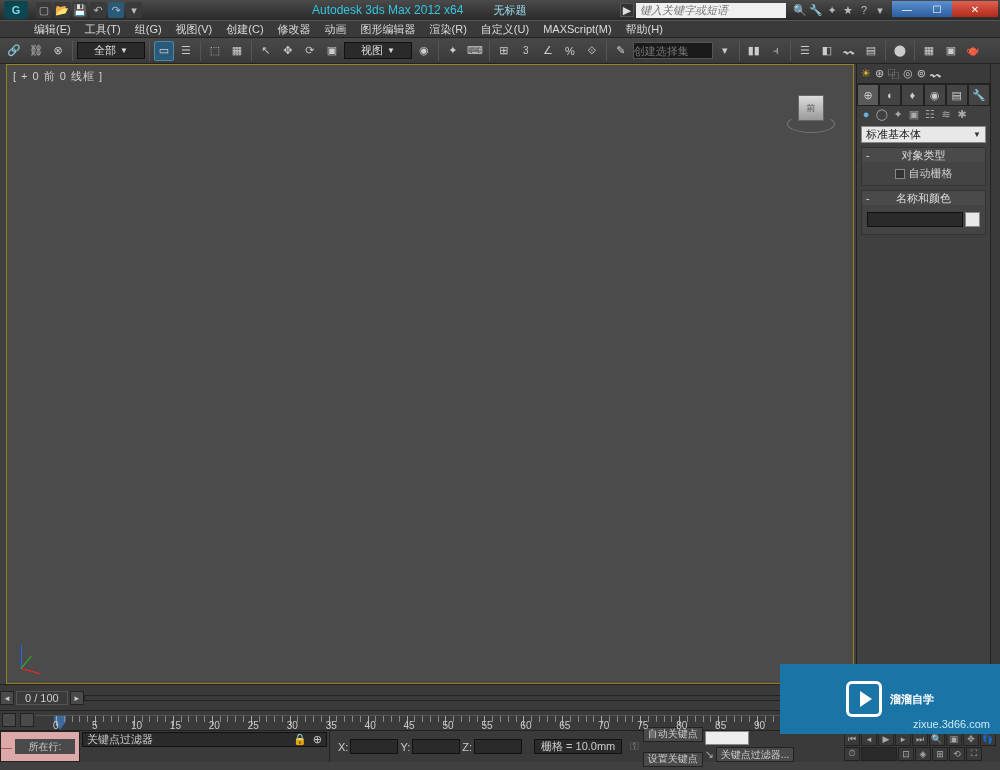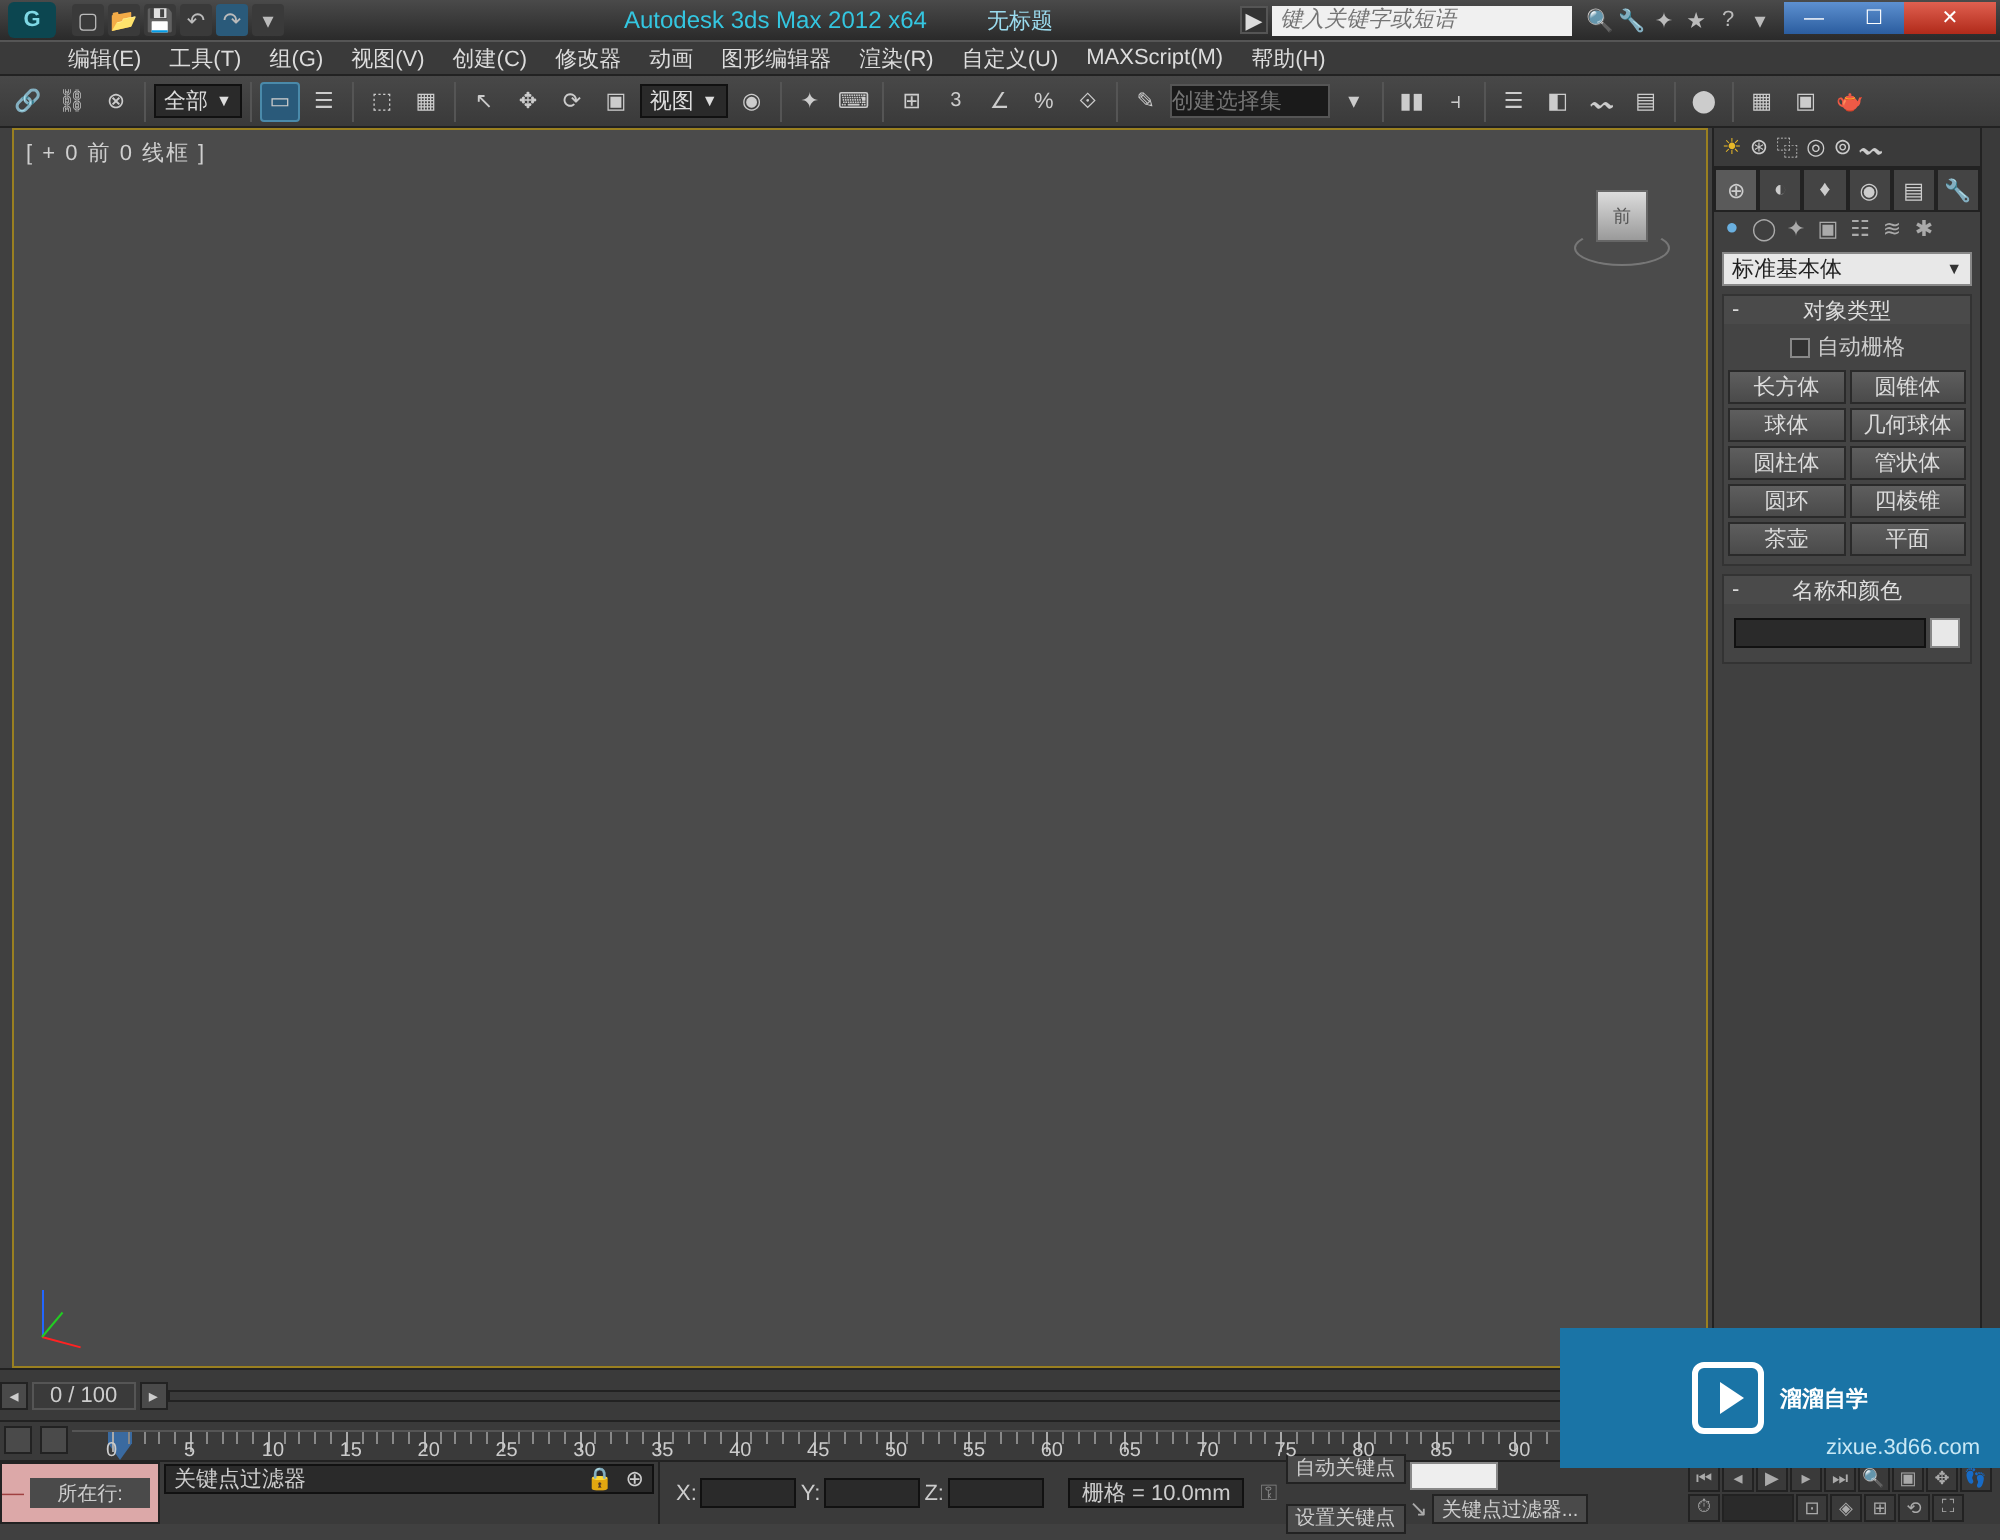--- a/index.html
+++ b/index.html
@@ -19,21 +19,21 @@
 .winbtns div { width:30px; height:16px; margin:0; display:flex;align-items:center;justify-content:center; font-size:10px;}
 .winbtns .min { background: linear-gradient(to bottom,#5d90d0,#2b5d9f);color:#fff; }
 .winbtns .max { background: linear-gradient(to bottom,#5d90d0,#2b5d9f);color:#fff; }
 .winbtns .close { background: linear-gradient(to bottom,#e06050,#b02a1a);color:#fff;width:46px; }
 .menubar { height:18px; background:#3a3a3a; display:flex; align-items:center; padding-left:34px; color:#dcdcdc; gap:14px; border-top:1px solid #555; border-bottom:1px solid #222; }
 .menubar span { cursor:default; }
 .toolbar { height:26px; background:linear-gradient(to bottom,#484848,#3a3a3a); display:flex; align-items:center; padding:0 4px; gap:2px; border-bottom:1px solid #222;}
 .tb { width:20px;height:20px;display:flex;align-items:center;justify-content:center;color:#ccc;border:1px solid transparent;border-radius:2px;}
 .tb.active{background:#2a5a7a;border-color:#4a8aaa;}
 .sep { width:1px;height:20px;background:#222;margin:0 2px;border-right:1px solid #555;}
-.tool-dd { background:#2a2a2a;color:#ddd;border:1px solid #111;height:17px;display:flex;align-items:center;padding:0 4px; }
+.tool-dd { background:#2a2a2a;color:#ddd;border:1px solid #111;height:17px;display:flex;align-items:center;padding:0 16px; }
 .tool-dd .arr{margin-left:4px;font-size:8px;}
 .tool-input{background:#1a1a1a;color:#ddd;border:1px solid #555;width:80px;height:17px;}
 .workspace { position:relative; height:620px; display:flex; }
 .viewport { flex:1; background:#4b4b4b; border:1px solid #9a8020; margin:0 2px 0 6px; position:relative; overflow:hidden;text-align:center;}
 .viewport-label { position:absolute; top:4px; left:6px; color:#cfcfcf; font-size:11px; letter-spacing:1px;}
 .viewcube-wrap{position:absolute;top:24px;right:20px;width:44px;height:44px;}
 .viewcube{position:absolute;top:6px;left:9px;width:26px;height:26px;background:linear-gradient(to bottom,#dcdcdc,#9a9a9a);border:1px solid #666;display:flex;align-items:center;justify-content:center;color:#555;font-size:9px;}
 .viewcube-ring{position:absolute;top:26px;left:-2px;width:48px;height:18px;border:1px solid #777;border-radius:50%;border-top-color:transparent;}
 .axis-gizmo{position:absolute;bottom:14px;left:14px;width:30px;height:30px;}
 .axis-gizmo .z{position:absolute;bottom:0;left:0;width:1px;height:24px;background:#2266ff;}
@@ -247,32 +247,20 @@
     <div class="rollout">
       <div class="rollout-h">
           <span class="minus">-</span>
           <span>对象类型</span>
         </div>
       <div class="rollout-c">
         <div class="chk">
             <span class="box"></span>
             <span>自动栅格</span>
           </div>
-        <div class="btn-grid">
-          <div class="primbtn">长方体</div>
-          <div class="primbtn">圆锥体</div>
-          <div class="primbtn">球体</div>
-          <div class="primbtn">几何球体</div>
-          <div class="primbtn">圆柱体</div>
-          <div class="primbtn">管状体</div>
-          <div class="primbtn">圆环</div>
-          <div class="primbtn">四棱锥</div>
-          <div class="primbtn">茶壶</div>
-          <div class="primbtn">平面</div>
-        </div>
       </div>
     </div>
 
     <div class="rollout">
       <div class="rollout-h">
           <span class="minus">-</span>
           <span>名称和颜色</span>
         </div>
       <div class="rollout-c">
         <div class="name-row">

